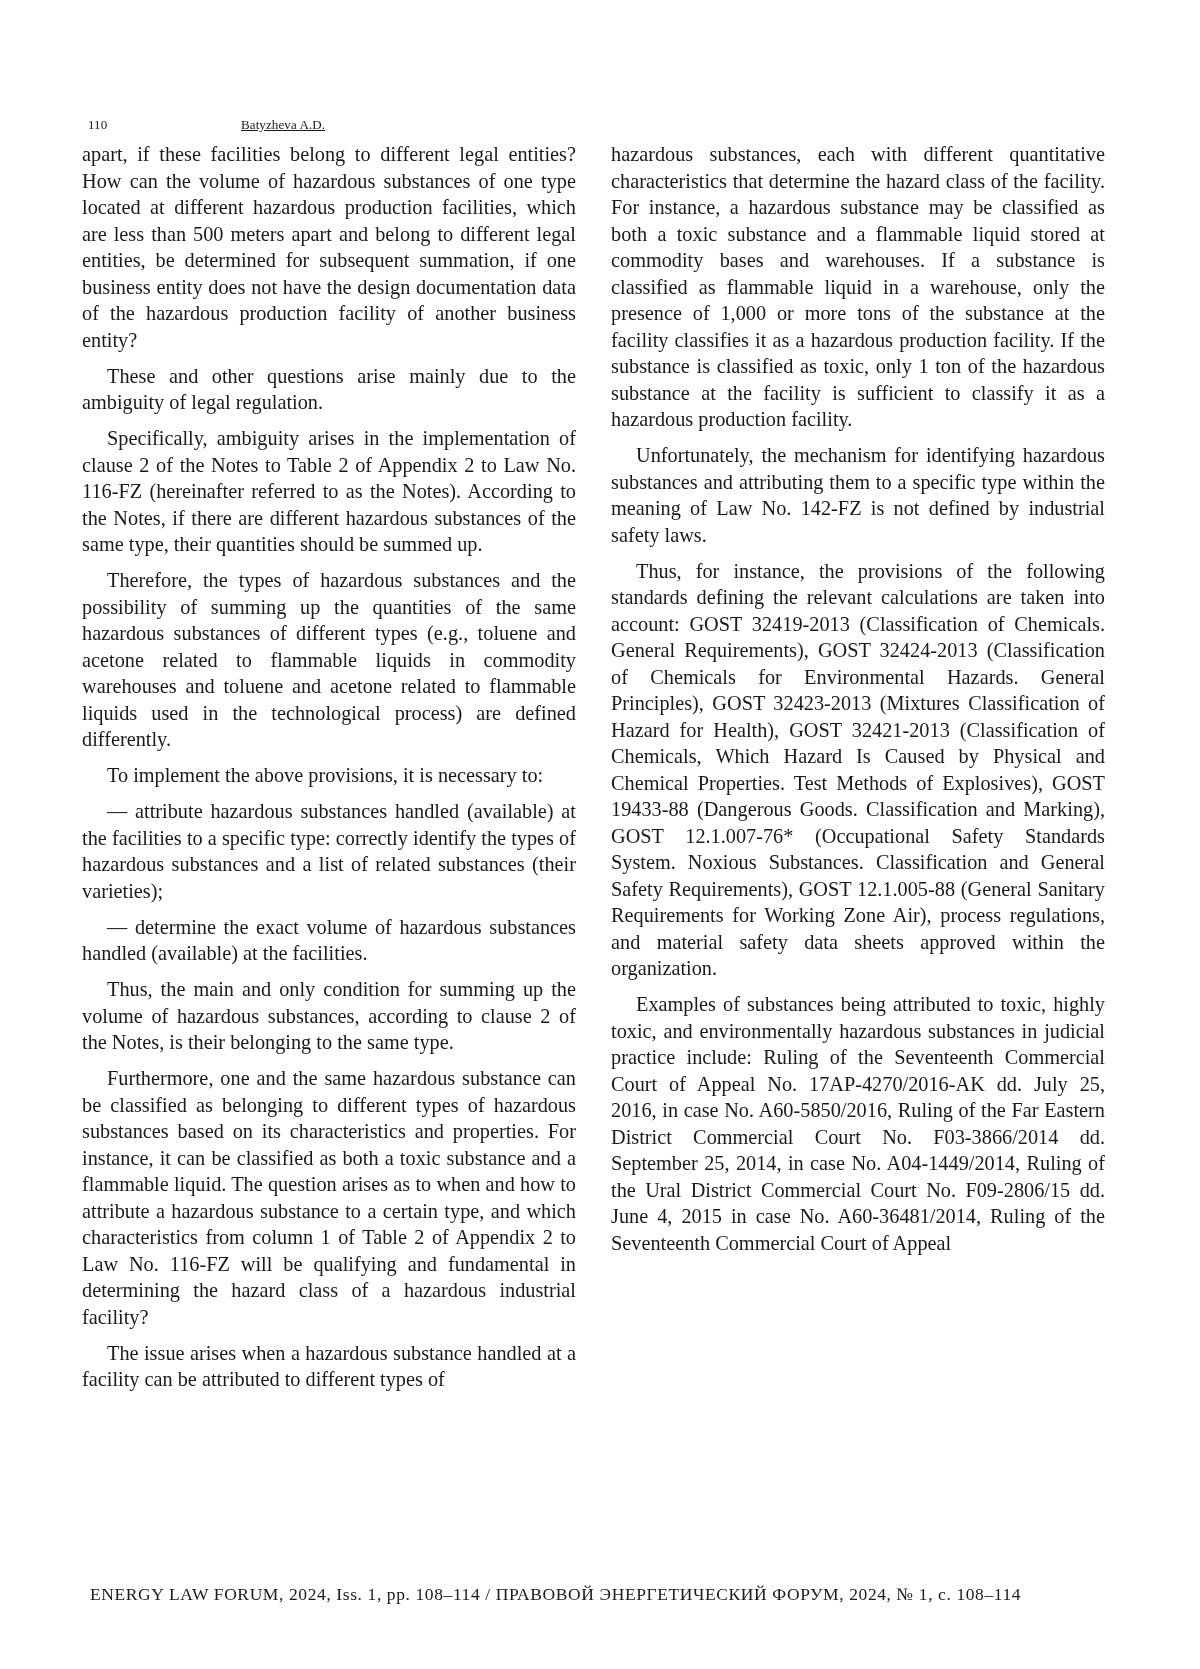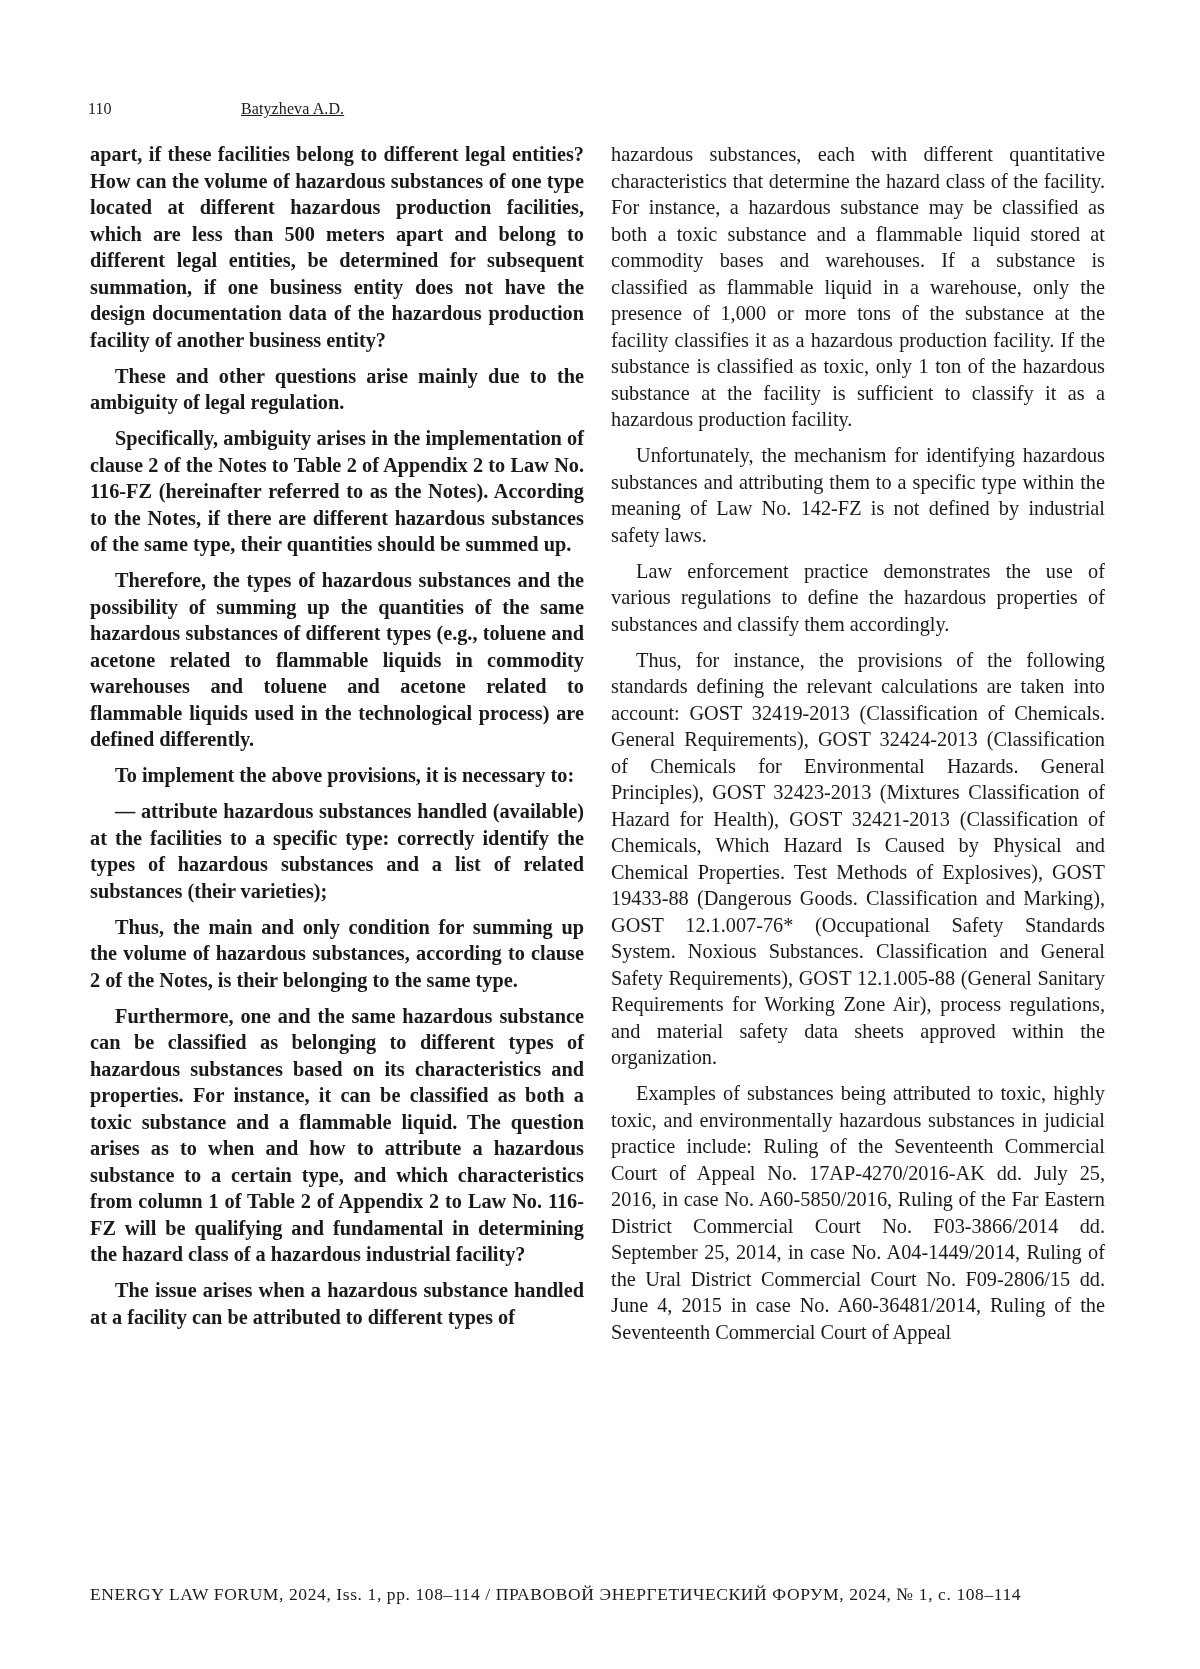--- a/index.html
+++ b/index.html
@@ -10,25 +10,25 @@
     body {
       width: 1200px;
       height: 1669px;
       position: relative;
       overflow: hidden;
       font-family: "Liberation Serif", "DejaVu Serif", serif;
       color: #1a1a1a;
     }
     .running-head {
       position: absolute;
-      top: 96px;
+      top: 112px;
       left: 88px;
       width: 1026px;
       height: 26px;
-      font-size: 16px;
+      font-size: 13px;
       line-height: 26px;
       letter-spacing: 0.1px;
     }
     .running-head .page-num {
       position: absolute;
       left: 0;
       top: 0;
     }
     .running-head .author {
       position: absolute;
@@ -44,21 +44,21 @@
     }
     .column {
       position: absolute;
       top: 141px;
       width: 494px;
       font-size: 20.3px;
       line-height: 26.5px;
       text-align: justify;
       hyphens: auto;
     }
-    .column.left { left: 90px; font-weight: bold; }
+    .column.left { left: 82px; }
     .column.right { left: 611px; }
     .column p {
       margin: 0 0 9.5px 0;
       text-indent: 0;
     }
     .column p.indent {
       text-indent: 25px;
     }
     .footer {
       position: absolute;
@@ -80,26 +80,26 @@
   <span class="author">Batyzheva A.D.</span>
 </div>
 
 <div class="column left">
   <p>apart, if these facilities belong to different legal entities? How can the volume of hazardous substances of one type located at different hazardous production facilities, which are less than 500 meters apart and belong to different legal entities, be determined for subsequent summation, if one business entity does not have the design documentation data of the hazardous production facility of another business entity?</p>
   <p class="indent">These and other questions arise mainly due to the ambiguity of legal regulation.</p>
   <p class="indent">Specifically, ambiguity arises in the implementation of clause 2 of the Notes to Table 2 of Appendix 2 to Law No. 116-FZ (hereinafter referred to as the Notes). According to the Notes, if there are different hazardous substances of the same type, their quantities should be summed up.</p>
   <p class="indent">Therefore, the types of hazardous substances and the possibility of summing up the quantities of the same hazardous substances of different types (e.g., toluene and acetone related to flammable liquids in commodity warehouses and toluene and acetone related to flammable liquids used in the technological process) are defined differently.</p>
   <p class="indent">To implement the above provisions, it is necessary to:</p>
   <p class="indent">— attribute hazardous substances handled (available) at the facilities to a specific type: correctly identify the types of hazardous substances and a list of related substances (their varieties);</p>
+  <p class="indent">— determine the exact volume of hazardous substances handled (available) at the facilities.</p>
   <p class="indent">Thus, the main and only condition for summing up the volume of hazardous substances, according to clause 2 of the Notes, is their belonging to the same type.</p>
   <p class="indent">Furthermore, one and the same hazardous substance can be classified as belonging to different types of hazardous substances based on its characteristics and properties. For instance, it can be classified as both a toxic substance and a flammable liquid. The question arises as to when and how to attribute a hazardous substance to a certain type, and which characteristics from column 1 of Table 2 of Appendix 2 to Law No. 116-FZ will be qualifying and fundamental in determining the hazard class of a hazardous industrial facility?</p>
   <p class="indent">The issue arises when a hazardous substance handled at a facility can be attributed to different types of</p>
 </div>
 
 <div class="column right">
   <p>hazardous substances, each with different quantitative characteristics that determine the hazard class of the facility. For instance, a hazardous substance may be classified as both a toxic substance and a flammable liquid stored at commodity bases and warehouses. If a substance is classified as flammable liquid in a warehouse, only the presence of 1,000 or more tons of the substance at the facility classifies it as a hazardous production facility. If the substance is classified as toxic, only 1 ton of the hazardous substance at the facility is sufficient to classify it as a hazardous production facility.</p>
   <p class="indent">Unfortunately, the mechanism for identifying hazardous substances and attributing them to a specific type within the meaning of Law No. 142-FZ is not defined by industrial safety laws.</p>
-  <p class="indent">Law enforcement practice demonstrates the use of various regulations to define the hazardous properties of substances and classify them accordingly.</p>
   <p class="indent">Thus, for instance, the provisions of the following standards defining the relevant calculations are taken into account: GOST 32419-2013 (Classification of Chemicals. General Requirements), GOST 32424-2013 (Classification of Chemicals for Environmental Hazards. General Principles), GOST 32423-2013 (Mixtures Classification of Hazard for Health), GOST 32421-2013 (Classification of Chemicals, Which Hazard Is Caused by Physical and Chemical Properties. Test Methods of Explosives), GOST 19433-88 (Dangerous Goods. Classification and Marking), GOST 12.1.007-76* (Occupational Safety Standards System. Noxious Substances. Classification and General Safety Requirements), GOST 12.1.005-88 (General Sanitary Requirements for Working Zone Air), process regulations, and material safety data sheets approved within the organization.</p>
   <p class="indent">Examples of substances being attributed to toxic, highly toxic, and environmentally hazardous substances in judicial practice include: Ruling of the Seventeenth Commercial Court of Appeal No. 17AP-4270/2016-AK dd. July 25, 2016, in case No. A60-5850/2016, Ruling of the Far Eastern District Commercial Court No. F03-3866/2014 dd. September 25, 2014, in case No. A04-1449/2014, Ruling of the Ural District Commercial Court No. F09-2806/15 dd. June 4, 2015 in case No. A60-36481/2014, Ruling of the Seventeenth Commercial Court of Appeal</p>
 </div>
 
 <div class="footer">ENERGY LAW FORUM, 2024, Iss. 1, pp. 108–114 / ПРАВОВОЙ ЭНЕРГЕТИЧЕСКИЙ ФОРУМ, 2024, № 1, с. 108–114</div>
 
 </body></html>

